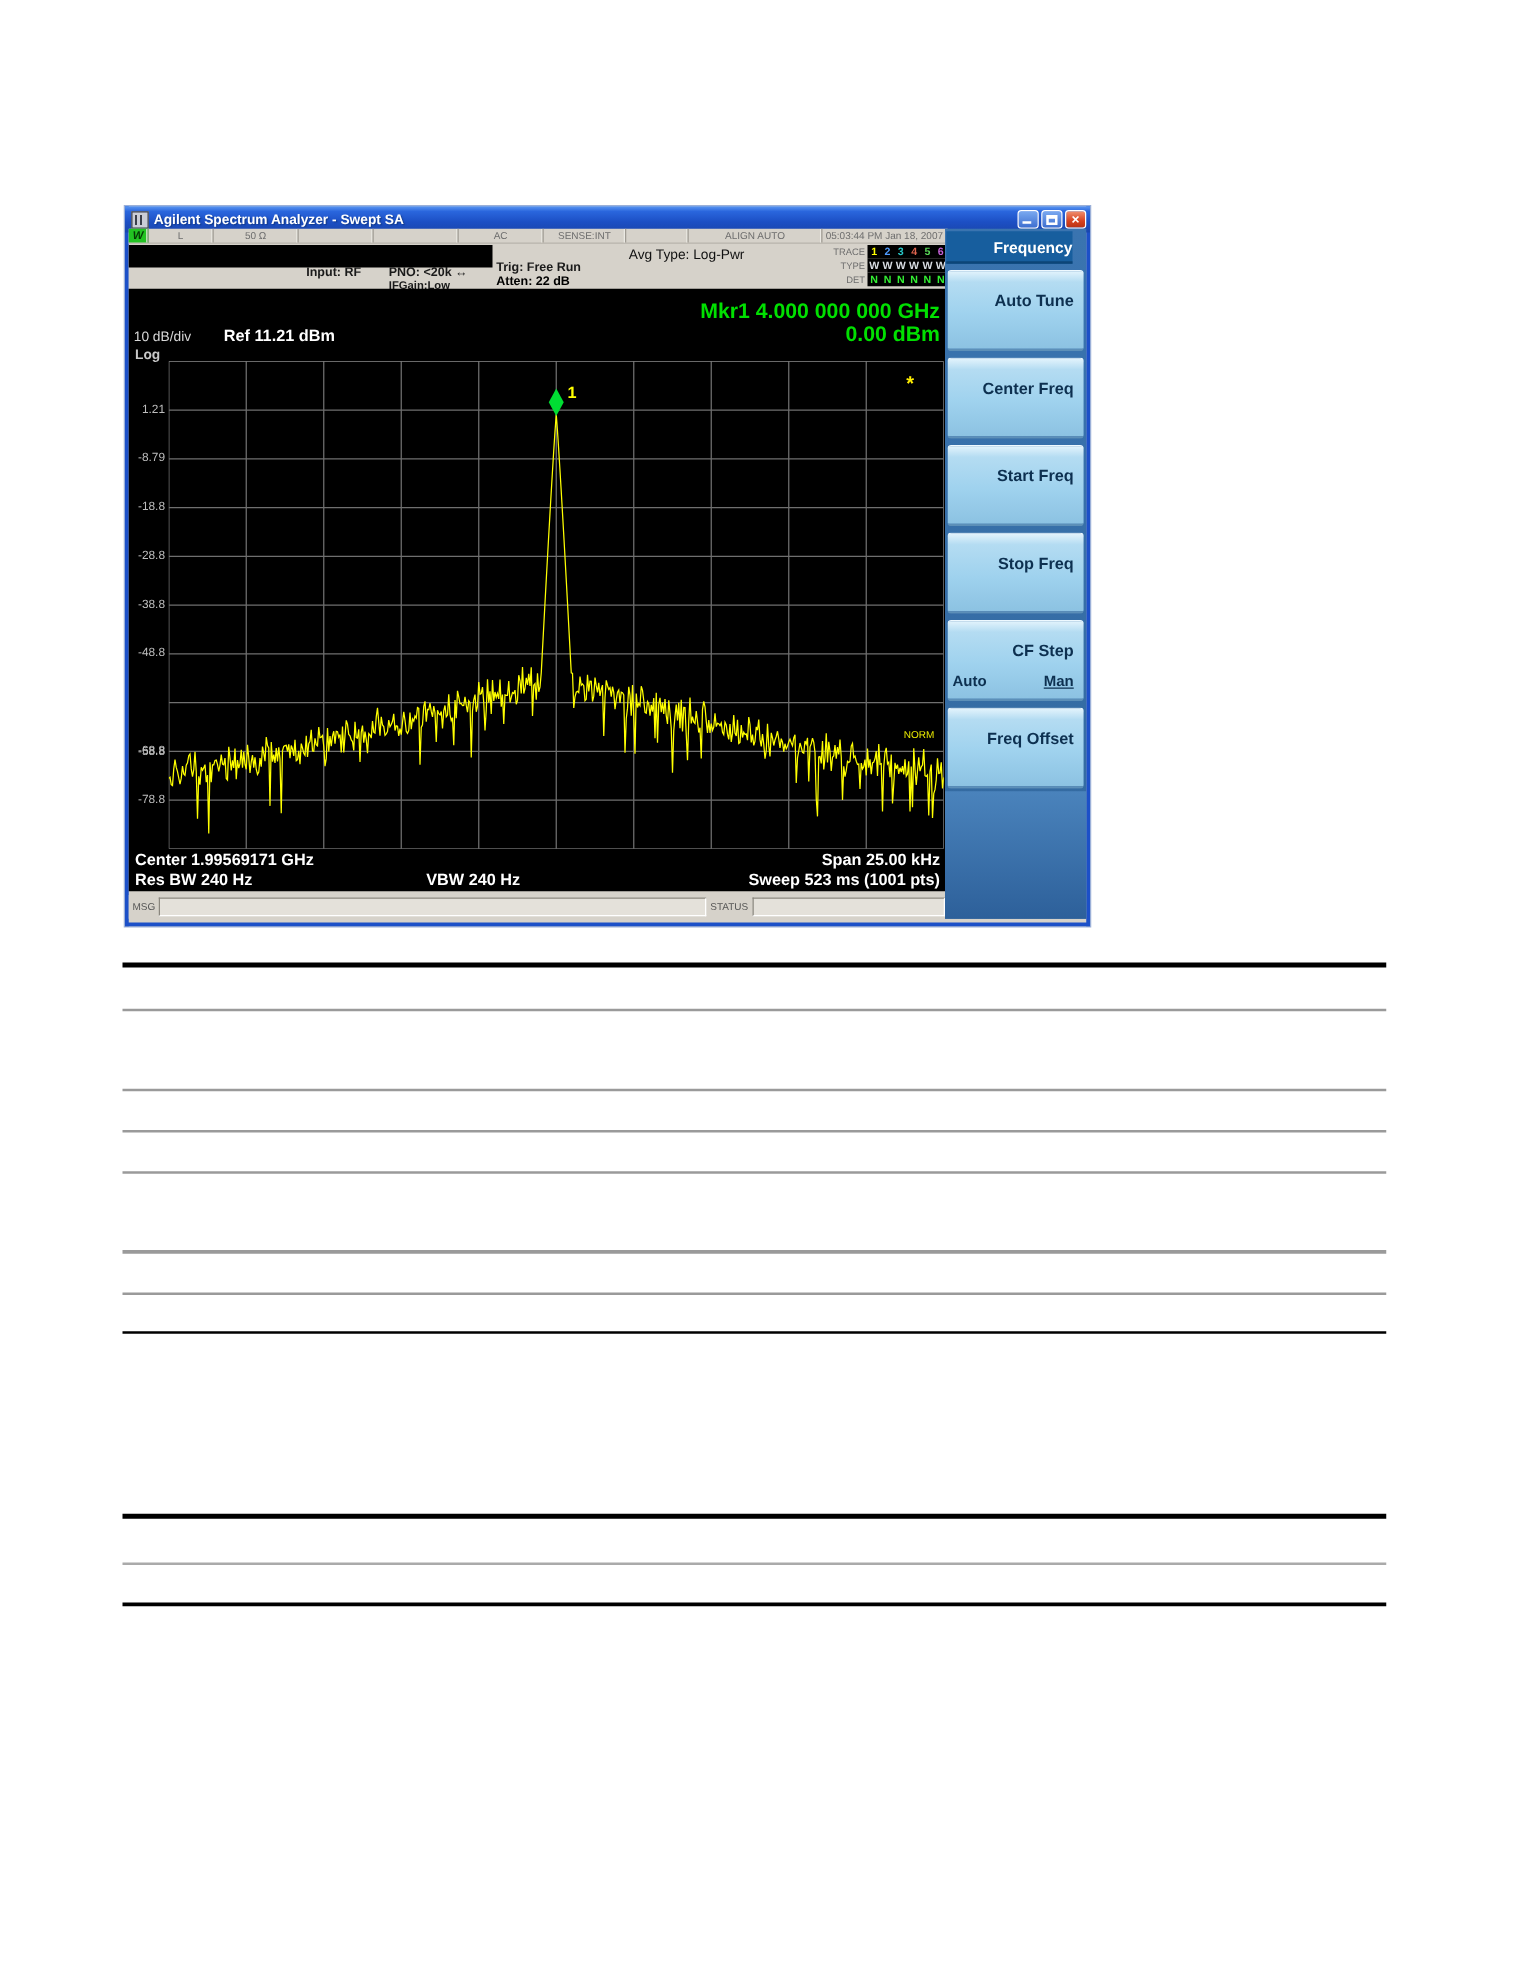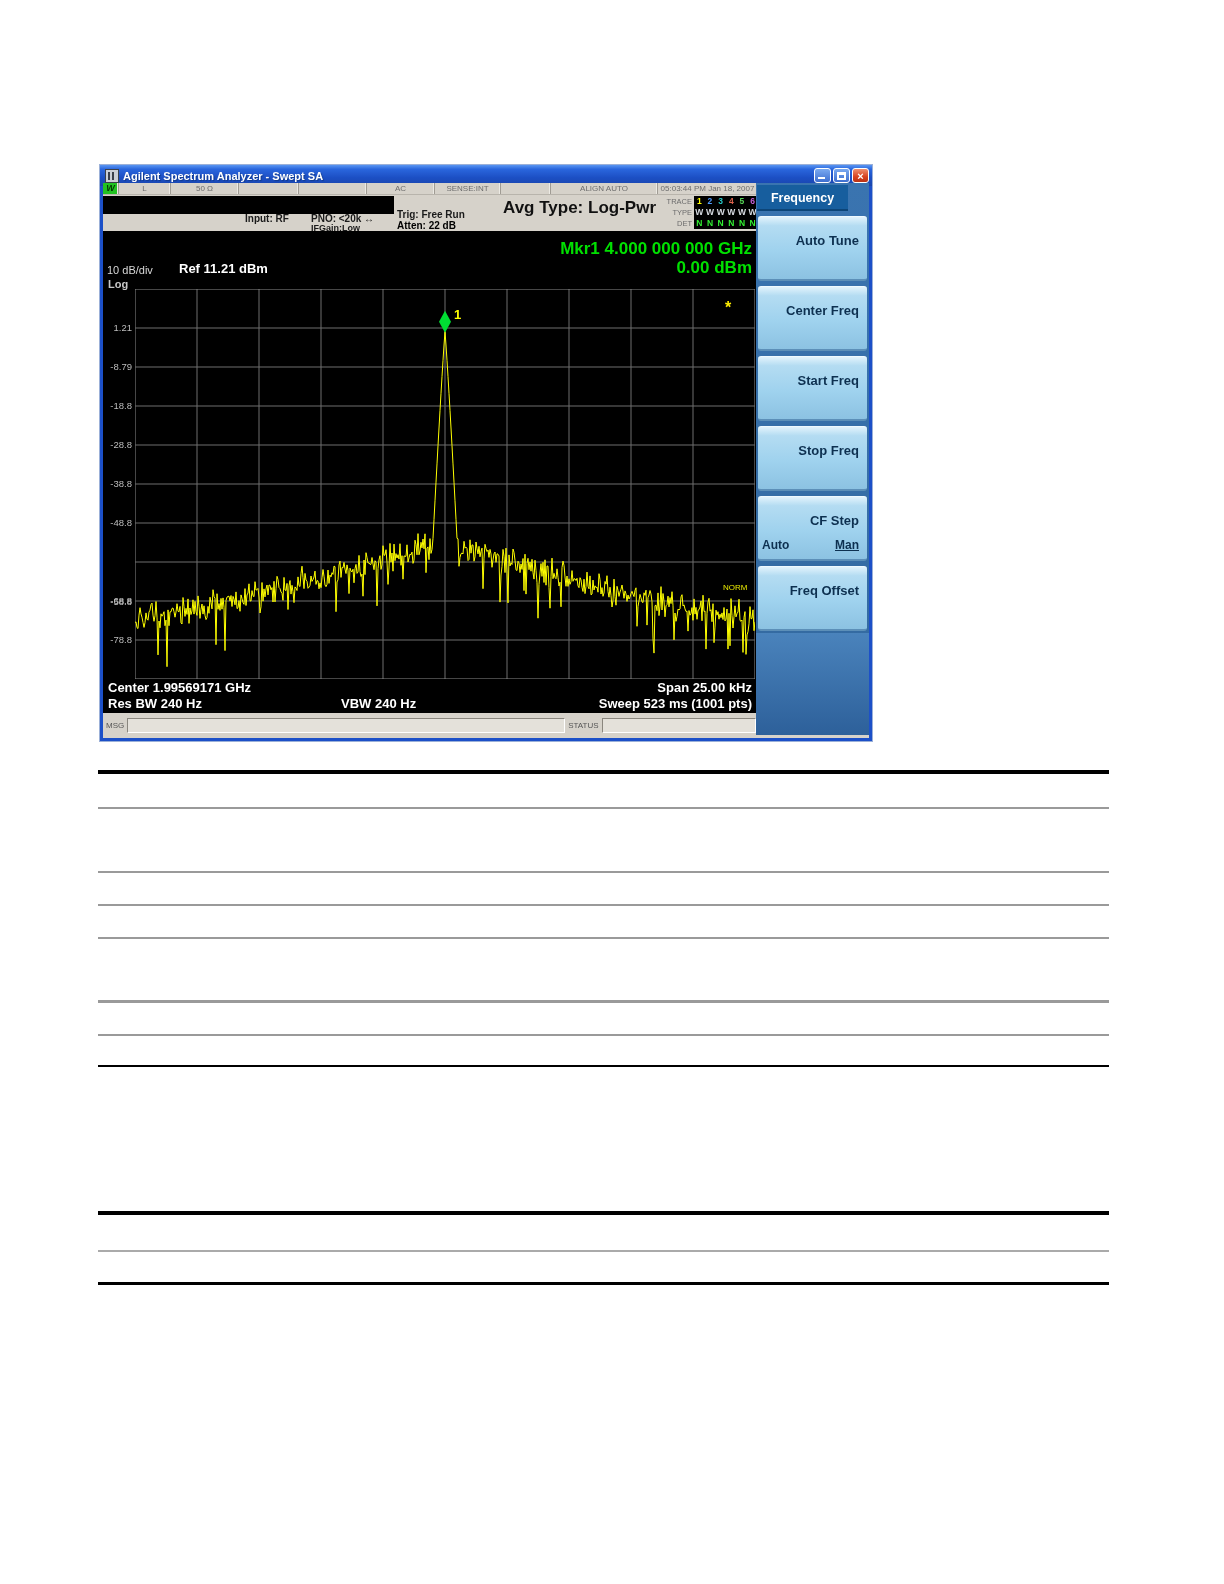--- a/index.html
+++ b/index.html
@@ -30,21 +30,21 @@
   
   .statusrow { position:absolute; left:0; top:18px; width:655px; height:12px; background:#d6d2ca; display:flex;
     border-bottom:1px solid #b8b4ac; }
   .scell { height:100%; border-right:1px solid #a09c94; box-shadow:inset -1px 0 0 #eceae4;
     font-size:8px; color:#6d6d6d; text-align:center; line-height:12px; white-space:nowrap; overflow:hidden; }
   .scell.ind { background:#22c222; color:#043a04; font-weight:bold; font-style:italic; line-height:11px; font-size:9px; }
 
   
   .measbar { position:absolute; left:0; top:31px; width:655px; height:35px; background:#d6d2ca; }
   .meas-black { position:absolute; left:0; top:0; width:291px; height:18px; background:#000; }
-  .avgtype { position:absolute; left:400px; top:2px; width:170px; font-size:17px; font-weight:bold; color:#111; }
+  .avgtype { position:absolute; left:400px; top:2px; width:170px; font-size:11px; font-weight:normal; color:#111; }
   .inputrf  { position:absolute; left:142px; top:17px; font-size:10px; font-weight:bold; color:#1a1a1a; }
   .pno      { position:absolute; left:208px; top:17px; font-size:10px; font-weight:bold; color:#1a1a1a; }
   .ifgain   { position:absolute; left:208px; top:27px; font-size:9px;  font-weight:bold; color:#1a1a1a; }
   .trig     { position:absolute; left:294px; top:13px; font-size:10px; font-weight:bold; color:#1a1a1a; }
   .atten    { position:absolute; left:294px; top:24px; font-size:10px; font-weight:bold; color:#000; }
   .tracepanel { position:absolute; right:0; top:0; width:100px; height:35px; }
   .tp-row { display:flex; height:11px; align-items:center; }
   .tp-label { width:36px; text-align:right; font-size:7.5px; color:#6d6d6d; padding-right:2px; }
   .tp-box { flex:1; background:#000; height:11px; display:flex; align-items:center; justify-content:space-around;
     font-size:8.5px; font-weight:bold; line-height:11px; }
@@ -69,22 +69,22 @@
 
   
   .msgbar { position:absolute; left:0; top:551px; width:655px; height:19px; background:#d6d2ca; display:flex; align-items:center; }
   .msglbl { font-size:8px; color:#555; padding:0 3px; flex:none; }
   .msgfield { height:15px; background:#e4e1da; border:1px solid #8a867e; border-bottom-color:#fff; border-right-color:#fff; }
   .f1 { width:438px; } .f2 { flex:1; margin-right:2px; }
 
   
   .softpanel { position:absolute; left:653px; top:18px; width:113px; height:552px;
     background:linear-gradient(180deg,#3a74b0 0%,#33699f 100%); }
-  .panelheader { position:absolute; left:1px; top:2px; width:91px; height:26px; background:#175e9e;
-    color:#fff; font-size:12.5px; font-weight:bold; text-align:center; line-height:26px;
+  .panelheader { position:absolute; left:1px; top:2px; width:101px; height:26px; background:#175e9e;
+    color:#fff; font-size:12.5px; font-weight:bold; text-align:right; line-height:26px;
     border-bottom:2px solid #0d4578; }
   .softkey { position:absolute; left:2px; width:109px; height:65px; border-radius:3px;
     background:linear-gradient(180deg,#e2f3fc 0%,#b4dcf2 14%,#9fd2ee 55%,#8cc2e2 100%);
     border-top:1px solid #eef9ff; border-bottom:2px solid #5c8fb8; cursor:default;padding-left:32px; }
   .softkey .sklabel { position:absolute; right:8px; top:16px; color:#0d3050; font-size:13px; font-weight:bold; white-space:nowrap; }
   .softkey .subrow { position:absolute; left:4px; right:8px; bottom:7px; display:flex; justify-content:space-between;
     font-size:12px; font-weight:bold; color:#0d3050; }
   .softkey .subrow .man { text-decoration:underline; }
   .panelfill { position:absolute; left:0; top:450px; width:113px; height:102px;
     background:linear-gradient(180deg,#4a83bc 0%,#2d609a 100%); }

